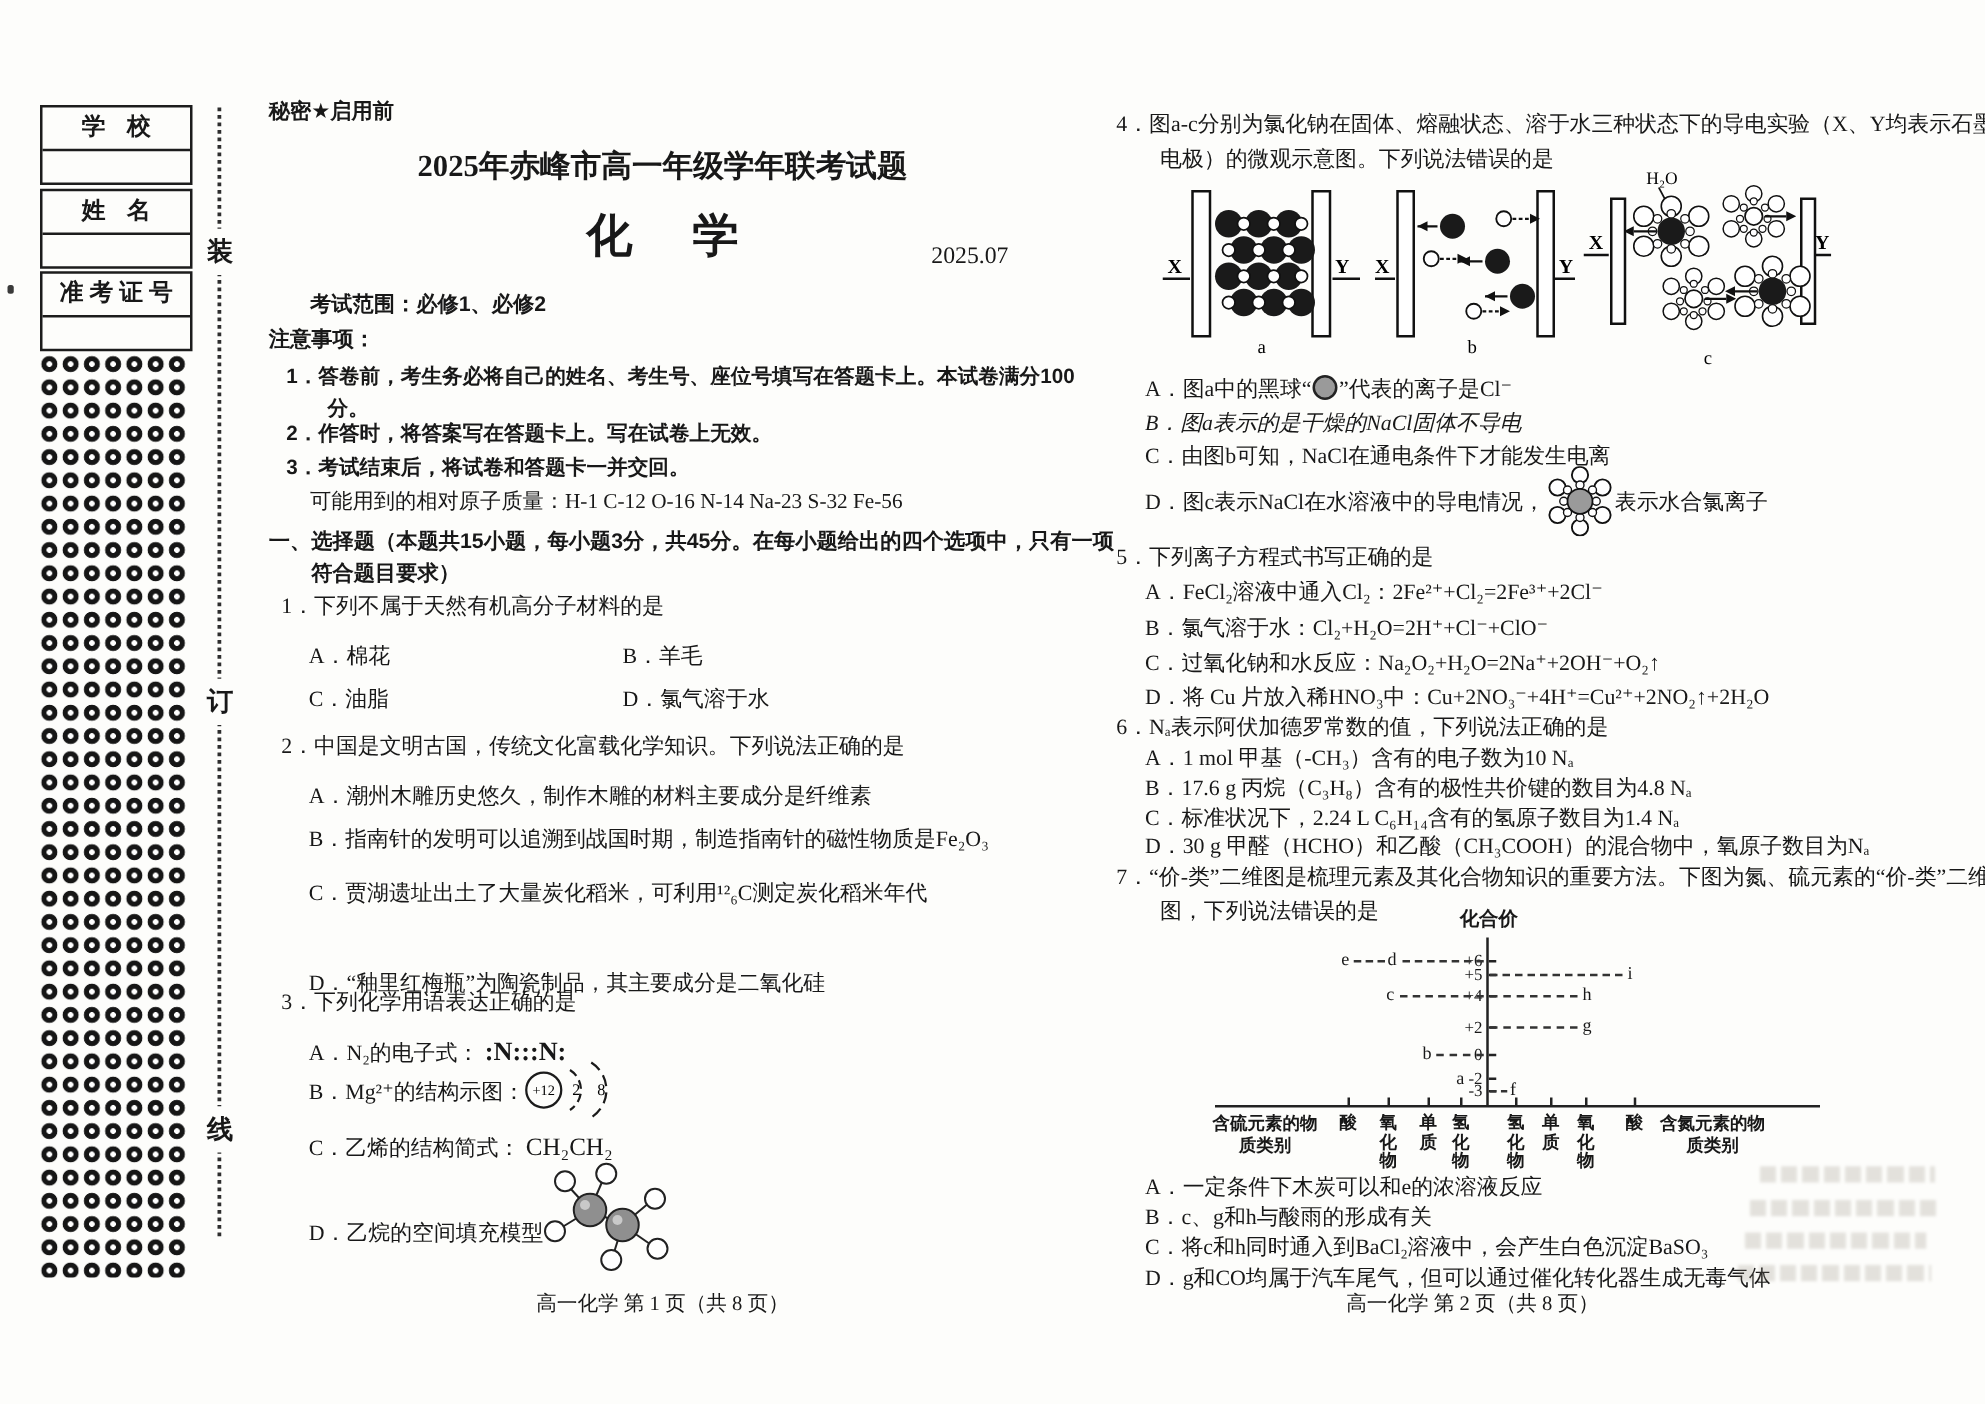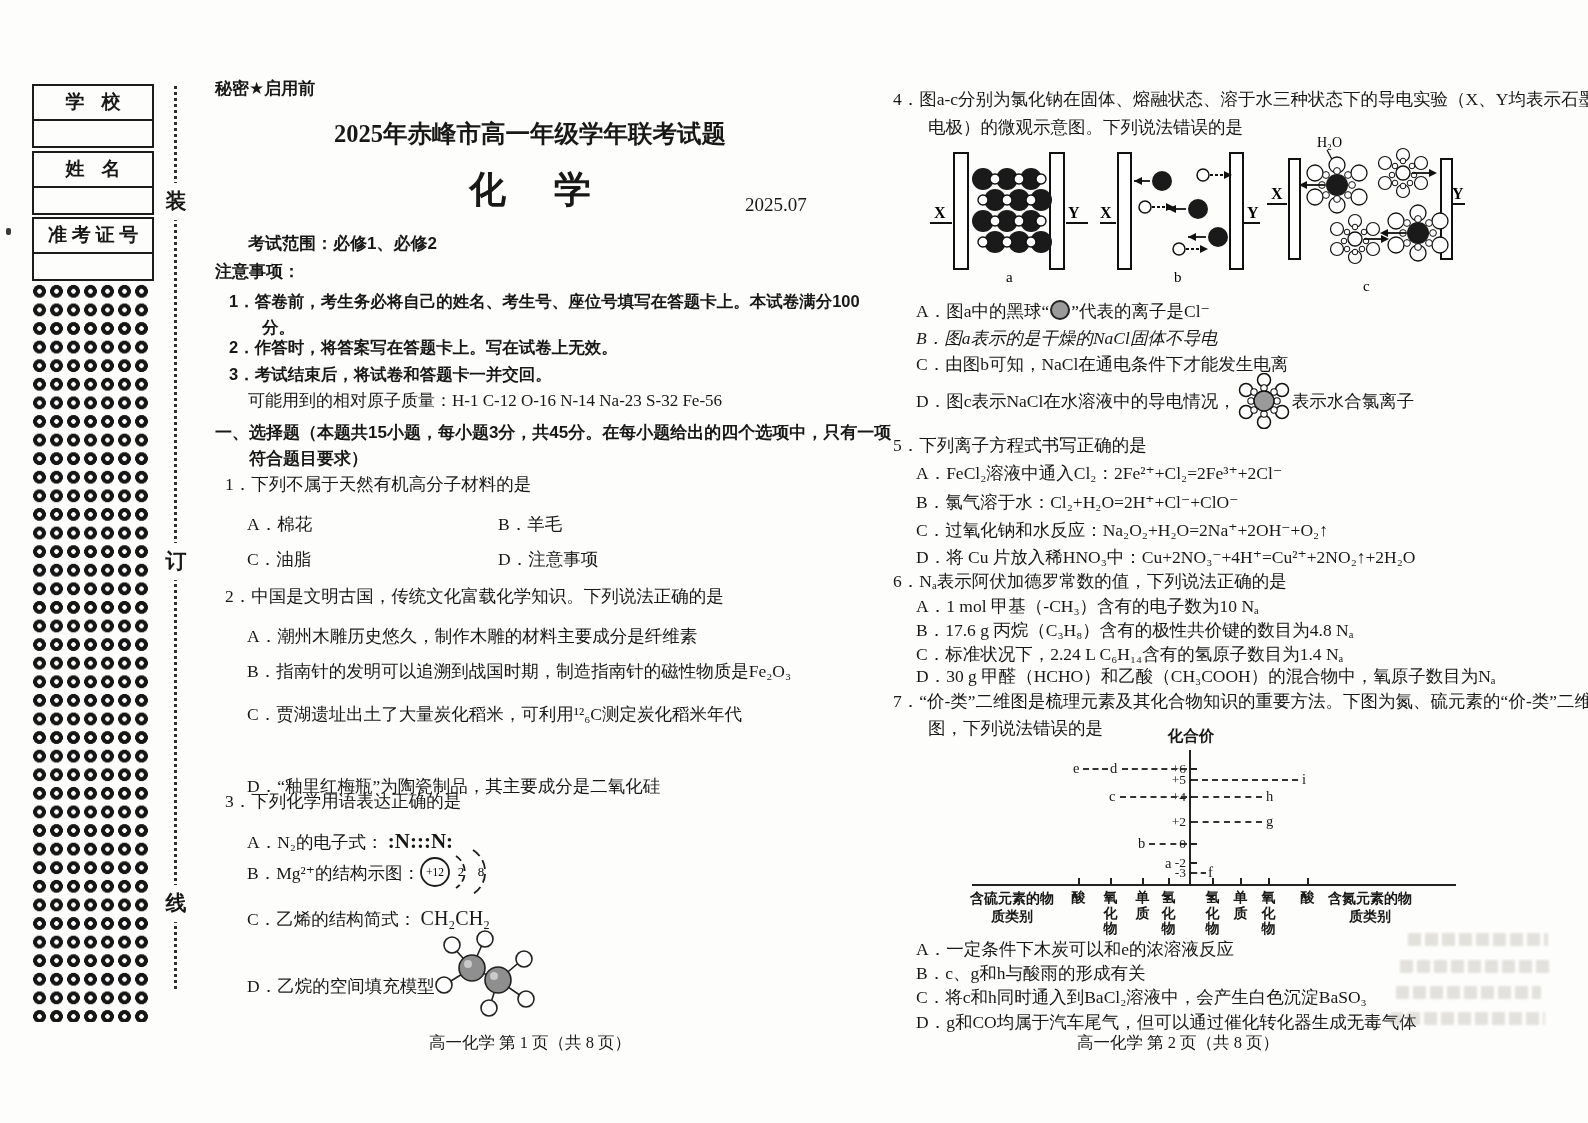--- a/index.html
+++ b/index.html
@@ -94,21 +94,21 @@
   <div class="abs hei" style="left:14px;top:337px;font-size:16.5px;">2．作答时，将答案写在答题卡上。写在试卷上无效。</div>
   <div class="abs hei" style="left:14px;top:364px;font-size:16.5px;">3．考试结束后，将试卷和答题卡一并交回。</div>
   <div class="abs" style="left:33px;top:390px;font-size:17px;">可能用到的相对原子质量：H-1   C-12   O-16   N-14   Na-23   S-32   Fe-56</div>
 
   <div class="abs hei hang" style="left:0;top:420px;width:648px;font-size:17px;line-height:1.55;">一、选择题（本题共15小题，每小题3分，共45分。在每小题给出的四个选项中，只有一项符合题目要求）</div>
 
   <div class="abs" style="left:10px;top:473px;">1．下列不属于天然有机高分子材料的是</div>
   <div class="opt2col" style="left:32px;top:513px;">A．棉花</div>
   <div class="opt2col" style="left:283px;top:513px;">B．羊毛</div>
   <div class="opt2col" style="left:32px;top:548px;">C．油脂</div>
-  <div class="opt2col" style="left:283px;top:548px;">D．注意事项</div>
+  <div class="opt2col" style="left:283px;top:548px;">D．氯气溶于水</div>
 
   <div class="abs" style="left:10px;top:585px;">2．中国是文明古国，传统文化富载化学知识。下列说法正确的是</div>
   <div class="opt2col" style="left:32px;top:625px;">A．潮州木雕历史悠久，制作木雕的材料主要成分是纤维素</div>
   <div class="opt2col" style="left:32px;top:660px;">B．指南针的发明可以追溯到战国时期，制造指南针的磁性物质是Fe₂O₃</div>
   <div class="opt2col" style="left:32px;top:703px;">C．贾湖遗址出土了大量炭化稻米，可利用¹²₆C测定炭化稻米年代</div>
   <div class="opt2col" style="left:32px;top:740px;margin-top:35px;">D．“釉里红梅瓶”为陶瓷制品，其主要成分是二氧化硅</div>
 
   <div class="abs" style="left:10px;top:790px;">3．下列化学用语表达正确的是</div>
 
   <div class="abs" style="left:32px;top:828px;">

